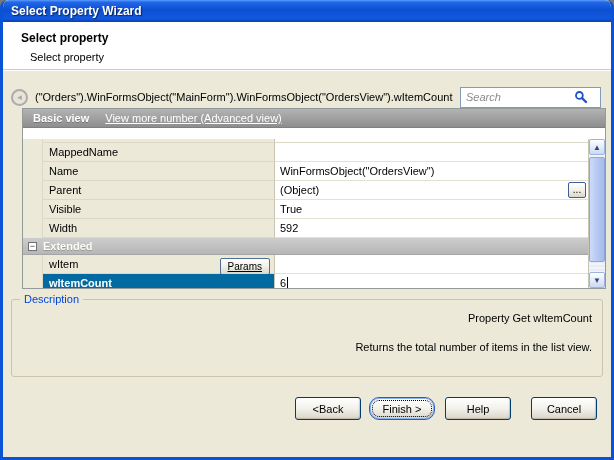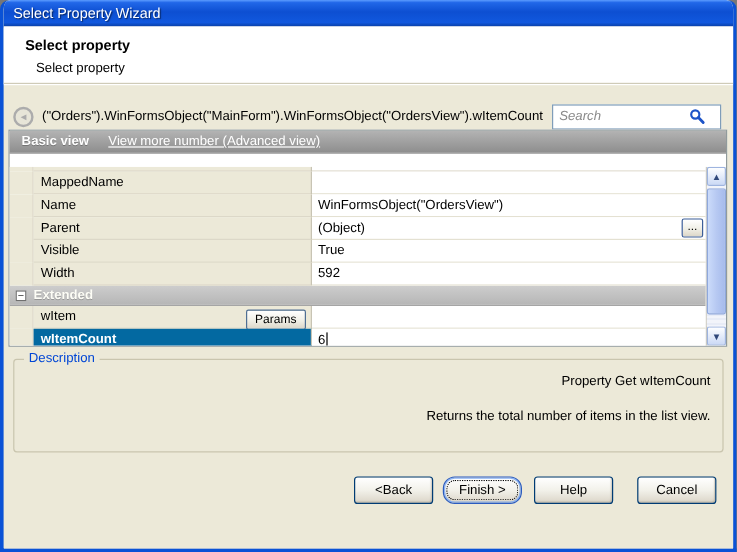--- a/index.html
+++ b/index.html
@@ -17,21 +17,21 @@
 
   
   .titlebar {
     height:22px;
     background:linear-gradient(180deg,#5C9CFF 0%,#2167E8 10%,#0D4FD2 45%,#1158DE 85%,#0940A8 100%);
     display:flex; align-items:center;
     padding-left:8px;
     border-radius:6px 6px 0 0;
   }
   .titlebar .title {
-    color:#fff; font-weight:normal; font-size:12px;
+    color:#fff; font-weight:bold; font-size:12px;
     text-shadow:1px 1px 1px rgba(0,0,0,.55);
     text-align:right;
   }
 
   
   .wiz-header {
     height:48px; background:#fff;
     border-bottom:1px solid #CFCBB8;
     box-shadow:0 1px 0 #fff;
     padding:9px 0 0 18px;
@@ -72,21 +72,21 @@
     margin-right:2px; color:#000;
   }
   .tab.active {
     background:#FCFCF9; height:21px; margin-top:0; padding-top:4px;
     border-top:2px solid #E8A016; position:relative;
   }
   .tab.active::after { content:""; position:absolute; left:0; right:0; bottom:-1px; height:2px; background:#FCFCF9; }
 
   
   .grid-panel {
-    margin:0 5px 0 4px; height:181px;
+    margin:0 5px 0 19px; height:181px;
     border:1px solid #919B9C; background:#fff;
     position:relative; z-index:1;
     display:flex; flex-direction:column;gap:11px;
   }
   .grid-header {
     height:20px; background:linear-gradient(180deg,#B3B3B3,#8E8E8E);
     display:flex; align-items:center; padding-left:10px;
     border-bottom:1px solid #7F7F7F;
   }
   .grid-header .view-label { font-size:11px; font-weight:bold; color:#fff; text-shadow:0 1px 0 rgba(0,0,0,.25); }
@@ -110,20 +110,21 @@
   .row.sliver .n, .row.sliver .v { padding:0; border-bottom:1px solid #DCD8C8; }
 
   .row.selected .n { background:#0369a1; color:#fff; border-bottom-color:#316AC5;font-weight:bold; }
 
   .mini-btn {
     font-family:"Liberation Sans", sans-serif; font-size:10px;
     height:17px; padding:0 7px; margin-left:auto;
     border:1px solid #4F6F94; border-radius:2px;
     background:linear-gradient(180deg,#FFFFFF 0%,#F0EFE6 55%,#DCD6C8 100%);
     line-height:12px;
+    text-decoration:underline;
   }
   .ellipsis-btn {
     position:absolute; right:2px; top:1px;
     width:18px; height:16px; font-size:10px; line-height:10px;
     border:1px solid #3C5E98; border-radius:2px;
     background:linear-gradient(180deg,#FFFFFF 0%,#F0EFE6 55%,#DCD6C8 100%);
   }
 
   .group-row {
     display:flex; align-items:center; height:17px;

